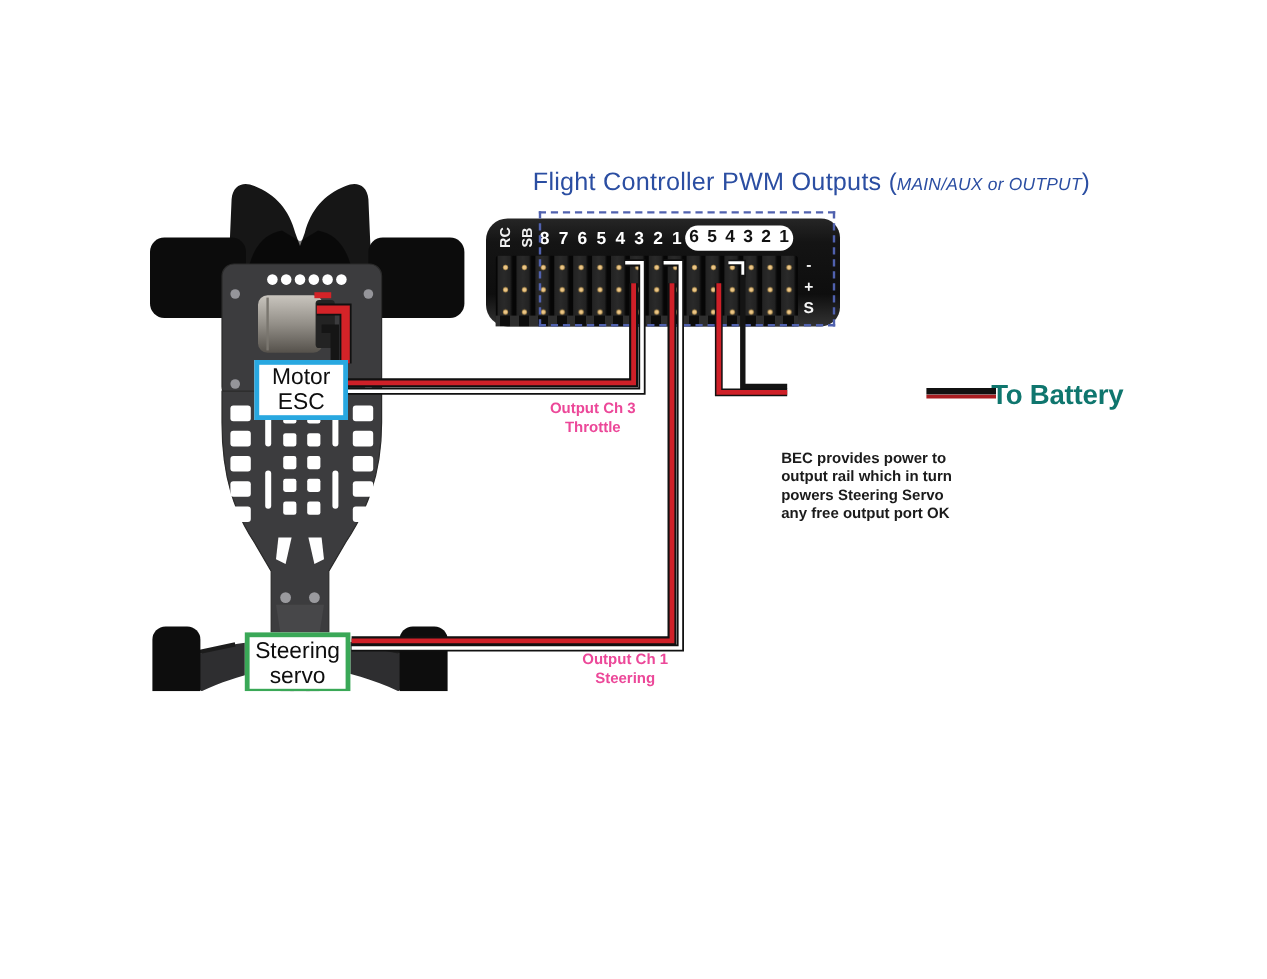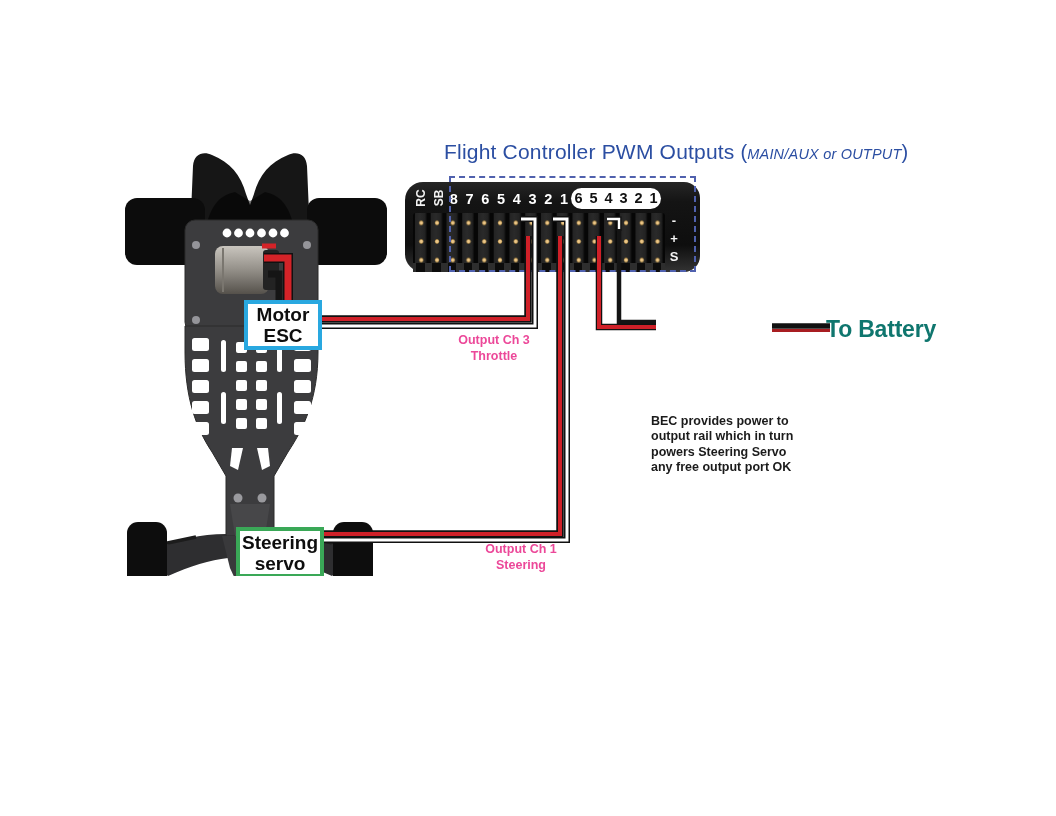--- a/index.html
+++ b/index.html
@@ -31,32 +31,32 @@
     background-position: 0.4px 0.6px, 0 0; border-radius:3px; }
   .fc-bottom { position:absolute; left:413px; top:263px; width:252px; height:9px; z-index:11;
     background:repeating-linear-gradient(90deg,#2e2e2e 0 3.5px,#0c0c0c 3.5px 12px,#2e2e2e 12px 15.75px); }
   .fc-rails { position:absolute; left:666px; top:212px; width:16px; z-index:12; text-align:center; }
   .fc-rails div { color:#f5f5f5; font-weight:bold; font-size:13px; height:18px; line-height:18px; }
   .fc-dashed { position:absolute; left:449px; top:176px; width:247px; height:96px;
                border:2.5px dashed #5061ae; z-index:15; }
 
   
   .tagbox { position:absolute; background:#ffffff; z-index:30; display:flex; flex-direction:column;
-            align-items:center; justify-content:center; text-align:center; color:#0e0e0e; font-weight:bold;margin-left:32px; }
+            align-items:center; justify-content:center; text-align:center; color:#0e0e0e; font-weight:normal; }
   .esc-box   { left:212px; top:300px; width:78px;  height:50px; border:4px solid #29a8e0; font-size:19px; line-height:21px; }
   .servo-box { left:204px; top:527px; width:88px;  height:51px; border:4px solid #3aa857; font-size:19px; line-height:21px; }
   .bec-box   { left:653px; top:306px; width:122px; height:64px; border:6px solid #ef7d22; font-size:24px; line-height:26px; }
 
   
   .cap { position:absolute; font-weight:bold; font-size:12.5px; line-height:15.5px; color:#ec4899;
          text-align:center; z-index:30; }
   .cap-ch3 { left:432px; top:333px; width:124px; }
   .cap-ch1 { left:459px; top:542px; width:124px; }
   .bec-note { position:absolute; left:651px; top:375px; width:200px; font-weight:bold; font-size:12.5px;
-              line-height:15.3px; color:#1b1b1b; text-align:left; z-index:30;margin-top:39px; }
+              line-height:15.3px; color:#1b1b1b; text-align:left; z-index:30; }
   .to-battery { position:absolute; left:826px; top:316px; font-weight:bold; font-size:23px;
                 color:#0f766e; letter-spacing:-0.2px; z-index:30; }
 
   svg.layer { position:absolute; left:0; top:0; z-index:1; }
   svg.wires { z-index:20; }
 </style>
 </head>
 <body>
 
 <div class="canvas">

